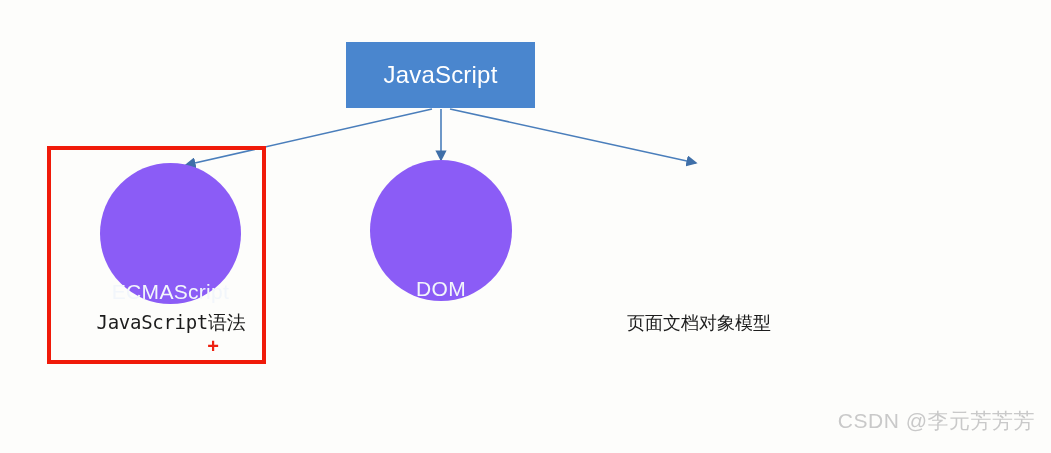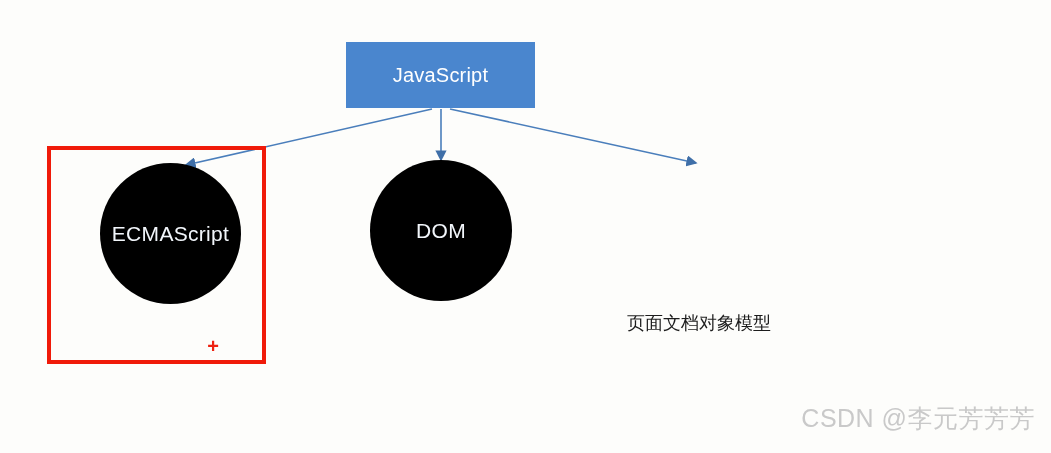--- a/index.html
+++ b/index.html
@@ -37,33 +37,33 @@
     top: 42px;
     width: 189px;
     height: 66px;
     background: #4a86ce;
     display: flex;
     align-items: center;
     justify-content: center;
   }
   .root-box-label {
     color: #ffffff;
-    font-size: 20px;
+    font-size: 24px;
     font-weight: 400;
     letter-spacing: 0.2px;
     white-space: nowrap;
   }
 
   
   .node-circle {
     position: absolute;
     border-radius: 50%;
-    background: #000000;
+    background: #8b5cf6;
     display: flex;
-    align-items: center;
+    align-items: flex-end;
     justify-content: center;
   }
   .node-circle-label {
     color: #f2f6fb;
     font-size: 21px;
     font-weight: 400;
     letter-spacing: 0.3px;
     white-space: nowrap;
   }
   #circle-ecmascript {
@@ -137,21 +137,21 @@
     font-weight: 700;
     line-height: 20px;
   }
 
   
   #watermark {
     position: absolute;
     right: 16px;
     bottom: 18px;
     color: #c9c9c9;
-    font-size: 25px;
+    font-size: 21px;
     letter-spacing: 0.5px;
     white-space: nowrap;
   }
 </style>
 </head>
 <body>
 
 <div id="canvas">
 
   <svg class="svg-layer" viewBox="0 0 1051 453" xmlns="http://www.w3.org/2000/svg">
@@ -171,20 +171,21 @@
 
   <div class="node-circle" id="circle-ecmascript">
     <span class="node-circle-label">ECMAScript</span>
   </div>
 
   <div class="node-circle" id="circle-dom">
     <span class="node-circle-label">DOM</span>
   </div>
 
 
+  <div class="caption" id="caption-ecmascript">JavaScript语法</div>
   <div class="caption" id="caption-bom">页面文档对象模型</div>
 
   <div id="highlight-box"></div>
 
   <div id="plus-annotation">+</div>
 
   <div id="watermark">CSDN @李元芳芳芳</div>
 
 </div>
 

